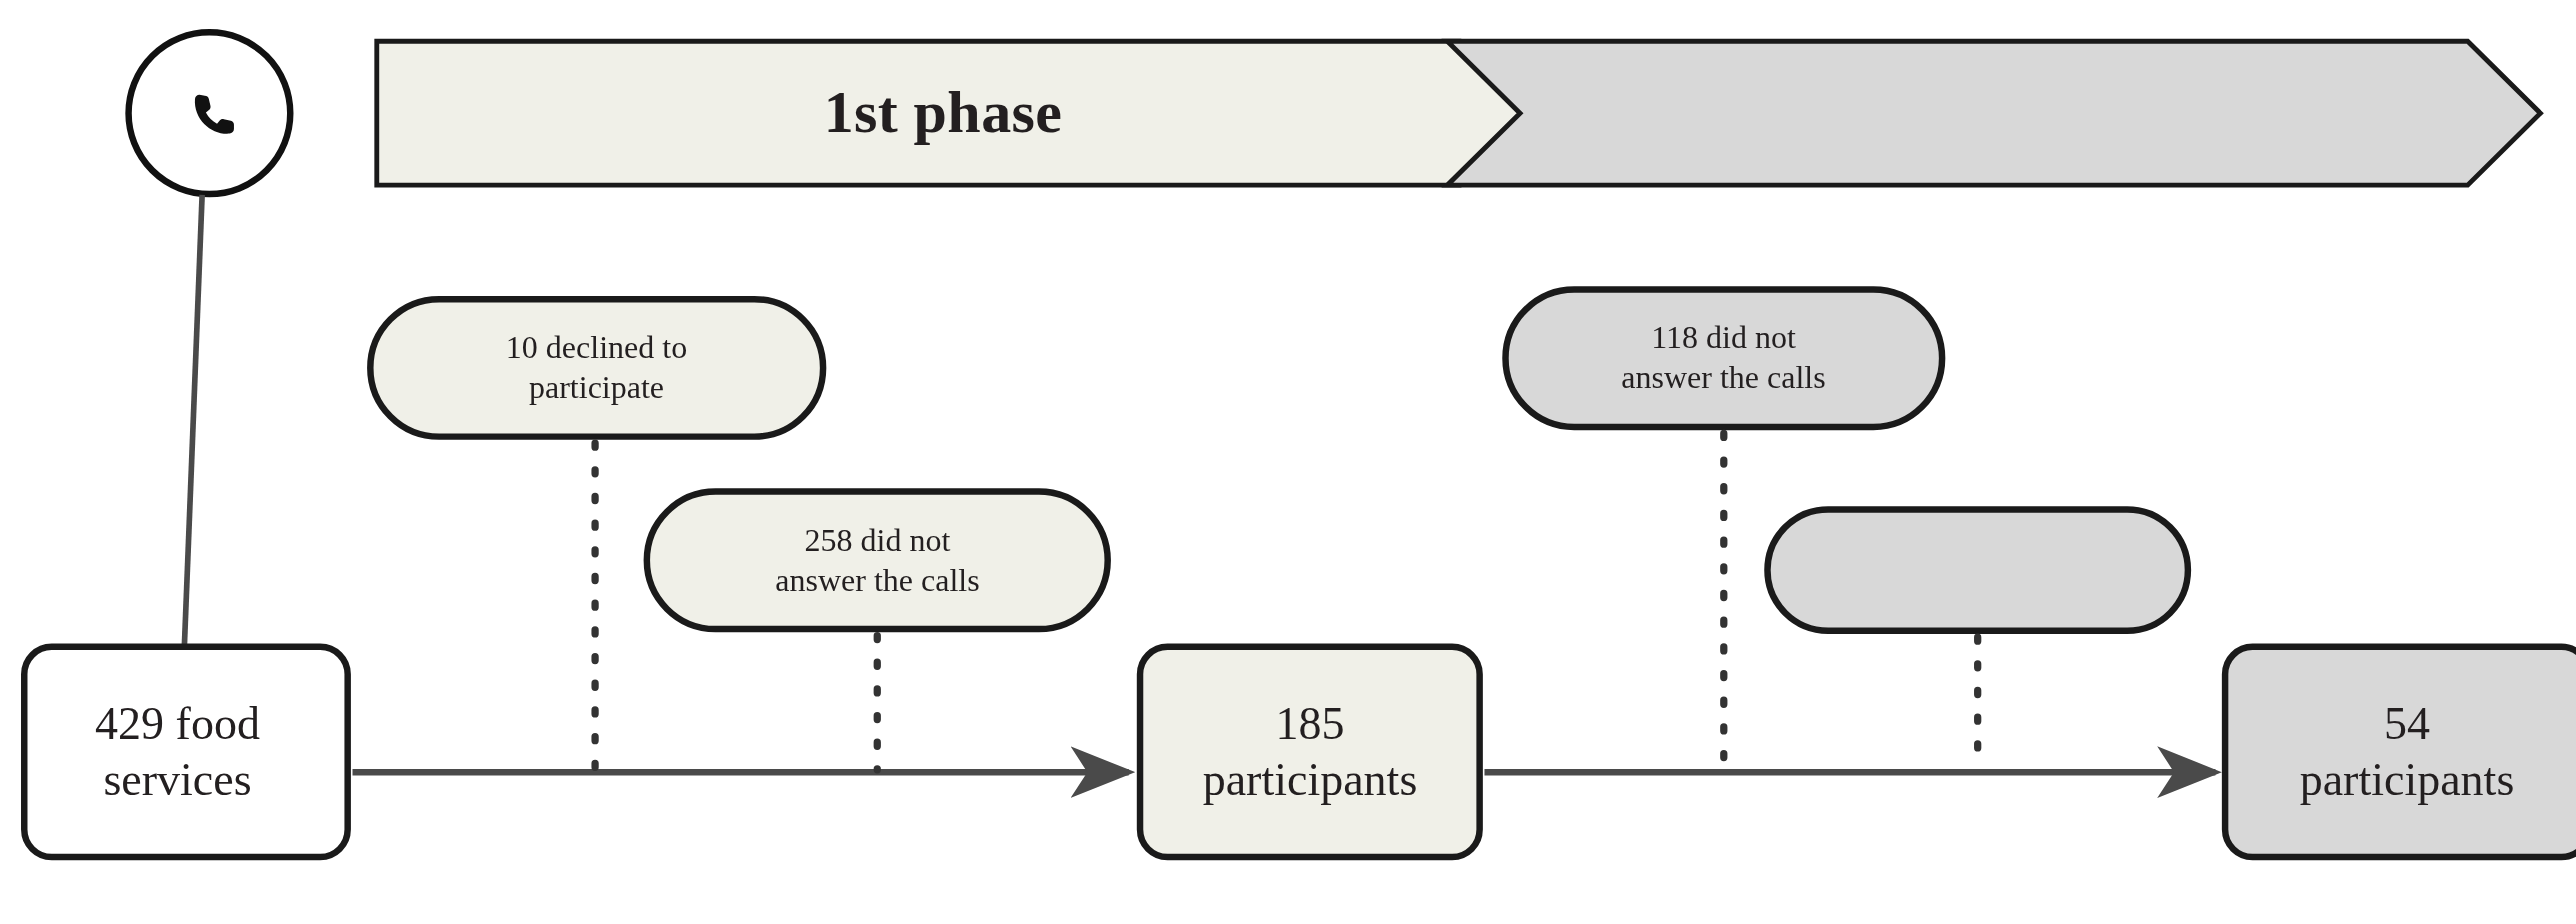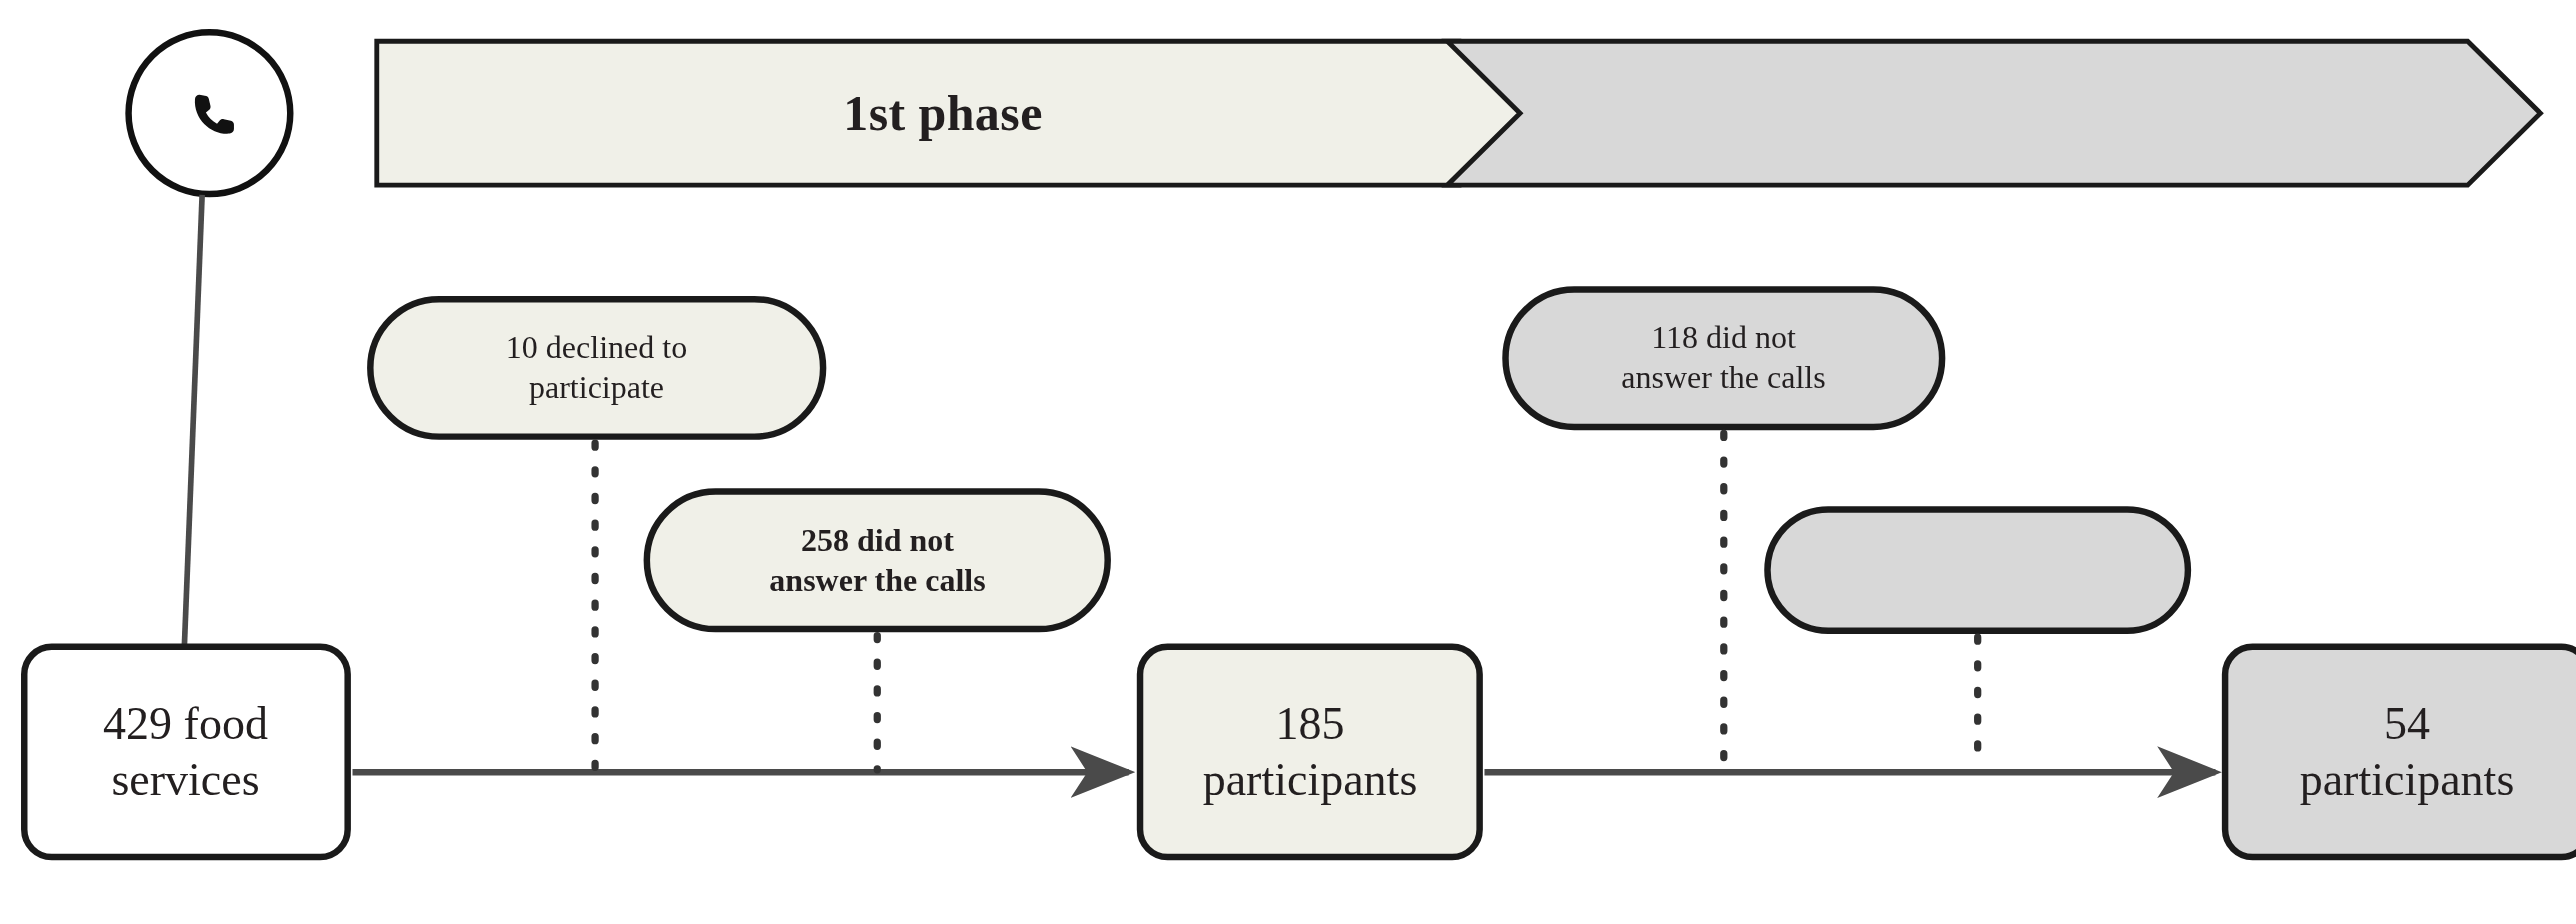--- a/index.html
+++ b/index.html
@@ -30,21 +30,21 @@
     align-items: center;
     justify-content: center;
     text-align: center;
     color: #231f20;
     line-height: 1.22;
     pointer-events: none;
     white-space: pre-line;
   }
   .phase-label {
     font-weight: bold;
-    font-size: 50px;
+    font-size: 60px;
     letter-spacing: 0.4px;
   }
   .box-label {
     font-size: 46px;
   }
   .pill-label {
     font-size: 32px;
   }
 </style>
 </head>
@@ -99,33 +99,33 @@
     <rect x="1862" y="358" width="540" height="170" rx="85" ry="85" fill="#d8d8d8" stroke="#1a1a1a" stroke-width="8"></rect>
     <line x1="2132" y1="536" x2="2132" y2="952" stroke="#333333" stroke-width="9" stroke-dasharray="5 28" stroke-linecap="round"></line>
 
     <rect x="2186" y="630" width="520" height="150" rx="75" ry="75" fill="#d8d8d8" stroke="#1a1a1a" stroke-width="8"></rect>
     <line x1="2446" y1="788" x2="2446" y2="952" stroke="#333333" stroke-width="9" stroke-dasharray="5 28" stroke-linecap="round"></line>
   </svg>
 
   <div class="node-label phase-label" style="left:377px; top:41px; width:1132px; height:144px;">1st phase</div>
 
 
-  <div class="node-label box-label" style="left:24px; top:647px; width:323px; height:210px;">429 food
+  <div class="node-label box-label" style="left:16px; top:647px; width:323px; height:210px;">429 food
 services</div>
 
   <div class="node-label box-label" style="left:1140px; top:647px; width:340px; height:210px;">185
 participants</div>
 
   <div class="node-label box-label" style="left:2225px; top:647px; width:364px; height:210px;">54
 participants</div>
 
   <div class="node-label pill-label" style="left:370px; top:299px; width:453px; height:137px;">10 declined to
 participate</div>
 
-  <div class="node-label pill-label" style="left:647px; top:492px; width:461px; height:137px;font-weight:bold;">258 did not
+  <div class="node-label pill-label" style="left:647px; top:492px; width:461px; height:137px;">258 did not
 answer the calls</div>
 
   <div class="node-label pill-label" style="left:1505px; top:289px; width:437px; height:137px;">118 did not
 answer the calls</div>
 
 
 </div>
 
 
 </body></html>

